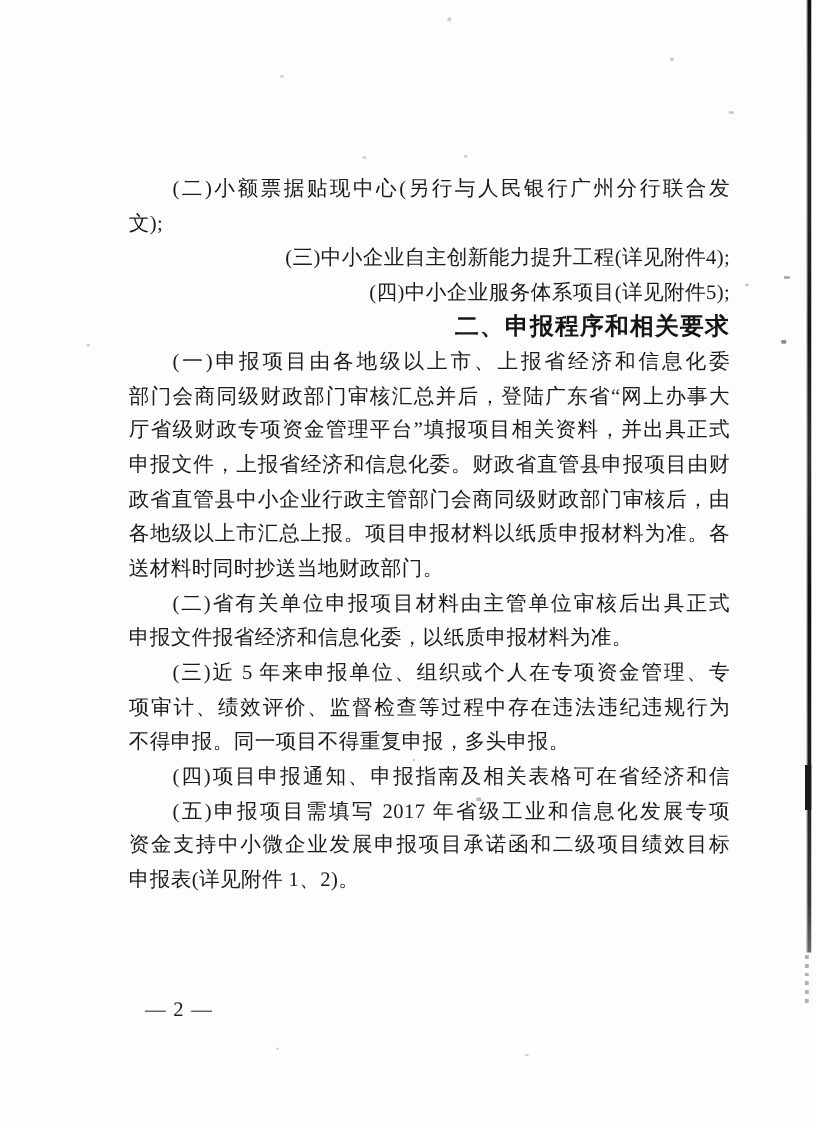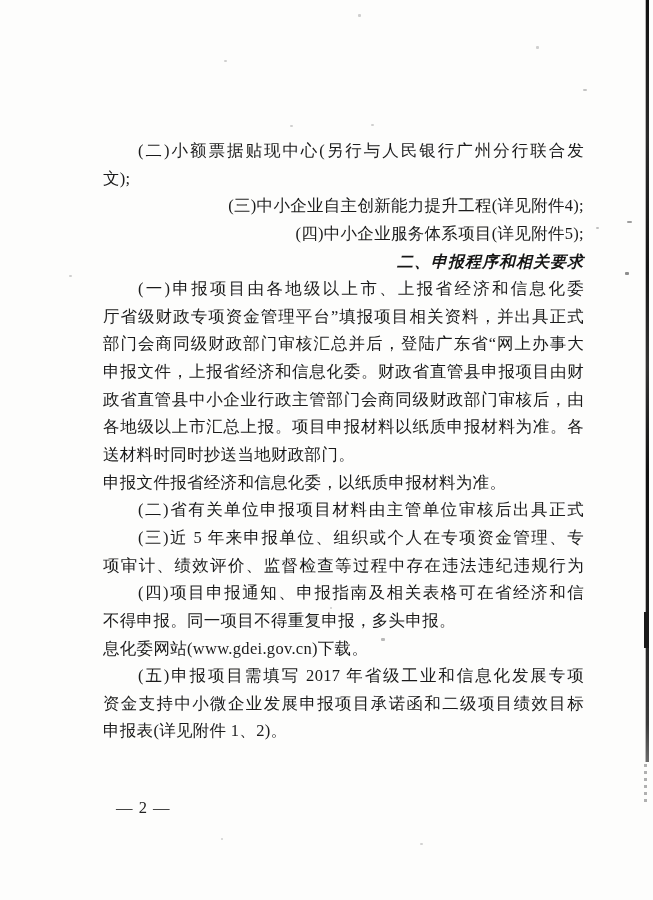--- a/index.html
+++ b/index.html
@@ -31,24 +31,23 @@
   .fill{
     white-space:normal;
     text-align:justify;
     text-align-last:justify;
     overflow:hidden;
   }
   .indent{ text-indent:35px;text-align:right; }
   .heading{
     font-family:"Liberation Sans","DejaVu Sans",sans-serif;
     font-weight:700;
-    font-size:16px;
+    font-size:19px;
     letter-spacing:1px;
     color:#151515;
-    font-style:italic;
   }
   .page-number{
     position:absolute;
     left:116px;top:798px;
     font-size:16.5px;
     color:#222;
     letter-spacing:1px;
   }
   
   .edge-line{
@@ -84,33 +83,32 @@
 
 <div class="page">
 
   <div class="doc-body">
     <div class="line indent fill">(二)小额票据贴现中心(另行与人民银行广州分行联合发</div>
     <div class="line">文);</div>
     <div class="line indent">(三)中小企业自主创新能力提升工程(详见附件4);</div>
     <div class="line indent">(四)中小企业服务体系项目(详见附件5);</div>
     <div class="line indent heading">二、申报程序和相关要求</div>
     <div class="line indent fill">(一)申报项目由各地级以上市、上报省经济和信息化委</div>
+    <div class="line fill">部门会商同级财政部门审核汇总并后，登陆广东省“网上办事大</div>
     <div class="line fill">厅省级财政专项资金管理平台”填报项目相关资料，并出具正式</div>
-    <div class="line fill">部门会商同级财政部门审核汇总并后，登陆广东省“网上办事大</div>
     <div class="line fill">申报文件，上报省经济和信息化委。财政省直管县申报项目由财</div>
     <div class="line fill">政省直管县中小企业行政主管部门会商同级财政部门审核后，由</div>
     <div class="line fill">各地级以上市汇总上报。项目申报材料以纸质申报材料为准。各</div>
     <div class="line">送材料时同时抄送当地财政部门。</div>
+    <div class="line indent fill">(二)省有关单位申报项目材料由主管单位审核后出具正式</div>
     <div class="line">申报文件报省经济和信息化委，以纸质申报材料为准。</div>
-    <div class="line indent fill">(二)省有关单位申报项目材料由主管单位审核后出具正式</div>
     <div class="line indent fill">(三)近 5 年来申报单位、组织或个人在专项资金管理、专</div>
     <div class="line fill">项审计、绩效评价、监督检查等过程中存在违法违纪违规行为的，</div>
+    <div class="line">不得申报。同一项目不得重复申报，多头申报。</div>
     <div class="line indent fill">(四)项目申报通知、申报指南及相关表格可在省经济和信</div>
-    <div class="line">不得申报。同一项目不得重复申报，多头申报。</div>
-    <div class="line">息化委网站(www.gdei.gov.cn)下载。</div>
     <div class="line indent fill">(五)申报项目需填写 2017 年省级工业和信息化发展专项</div>
     <div class="line fill">资金支持中小微企业发展申报项目承诺函和二级项目绩效目标</div>
     <div class="line">申报表(详见附件 1、2)。</div>
   </div>
 
   <div class="page-number">— 2 —</div>
 
   <div class="edge-line"></div>
   <div class="edge-blob"></div>
   <div class="edge-dashes"></div>

